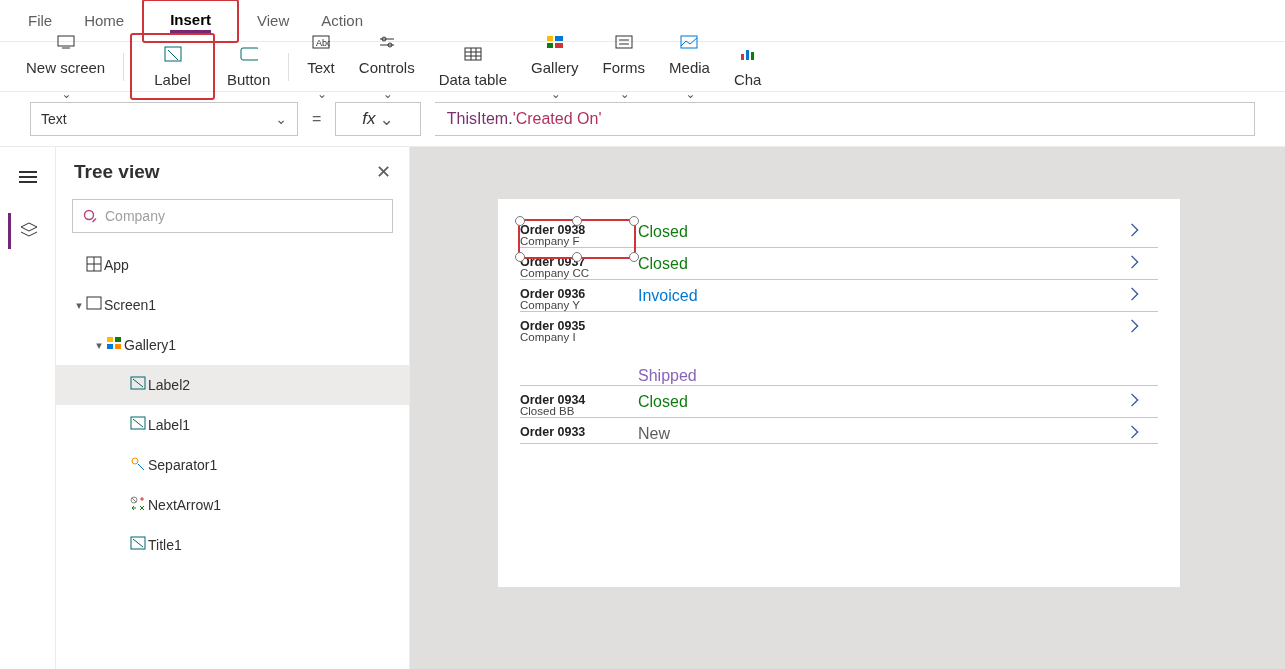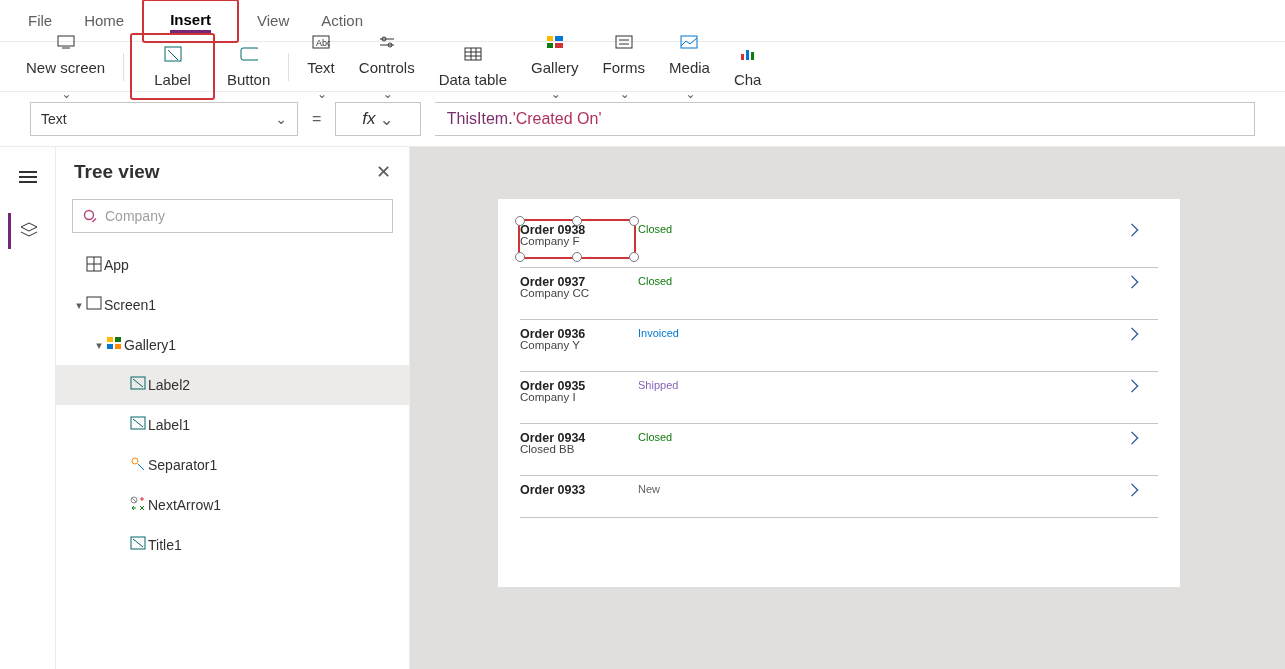--- a/index.html
+++ b/index.html
@@ -44,29 +44,29 @@
 .treelist { flex:1; overflow:auto; }
 .tn { display:flex; align-items:center; height: 40px; cursor:pointer; padding-right:10px; }
 .tn.sel { background: #edebe9; }
 .tn .caret { width:14px; display:inline-flex; justify-content:center; color:#605e5c; font-size:11px; }
 .d0{ padding-left: 16px; } .d1{ padding-left: 16px; } .d2{ padding-left: 36px; } .d3{ padding-left: 74px; }
 .nodeicon { width:18px; height:18px; display:inline-flex; }
 
 .canvaswrap { flex:1; background:#e1dfdd; position:relative; }
 .phone { position:absolute; left: 88px; top: 52px; width: 682px; height: 388px; background:#fff; }
 .glist { padding: 20px 22px 0 22px; }
-.grow { display:flex; align-items:flex-start; border-bottom:1px solid #c8c6c4; padding: 7px 0 20px 0; position:relative; }
+.grow { display:flex; align-items:flex-start; border-bottom:1px solid #c8c6c4; padding: 7px 0 0 0; position:relative; }
 .grow.first { padding-top: 4px; }
 .col1 { width: 118px; }
 .ordtitle { font-size: 12.5px; font-weight: 600; color:#222; }
 .ordsub { font-size: 11.5px; color:#444; margin-top: -2px; }
-.col2 { flex:1; font-size: 11px; }
+.col2 { flex:1; font-size: 16px; }
 .st-Closed { color: #107c10; }
 .st-Invoiced { color: #0078d4; }
-.st-Shipped { color: #8764b8; }
+.st-Shipped { color: #8764b8; margin-top: 48px; }
 .st-New { color: #605e5c; }
 .arrow { width: 30px; text-align:right; color:#33589b; font-size: 18px; }
 .arrow-svg { width:14px; height:14px; }
 
 
 .selbox { border:2px solid #d13438; border-radius:2px; position:absolute; left: 20px; top: 20px; width: 118px; height: 40px; pointer-events:none; }
 .handle { width:10px; height:10px; border:1px solid #777; background:#fff; border-radius:50%; position:absolute; }
 
 
 svg { display:block; }

